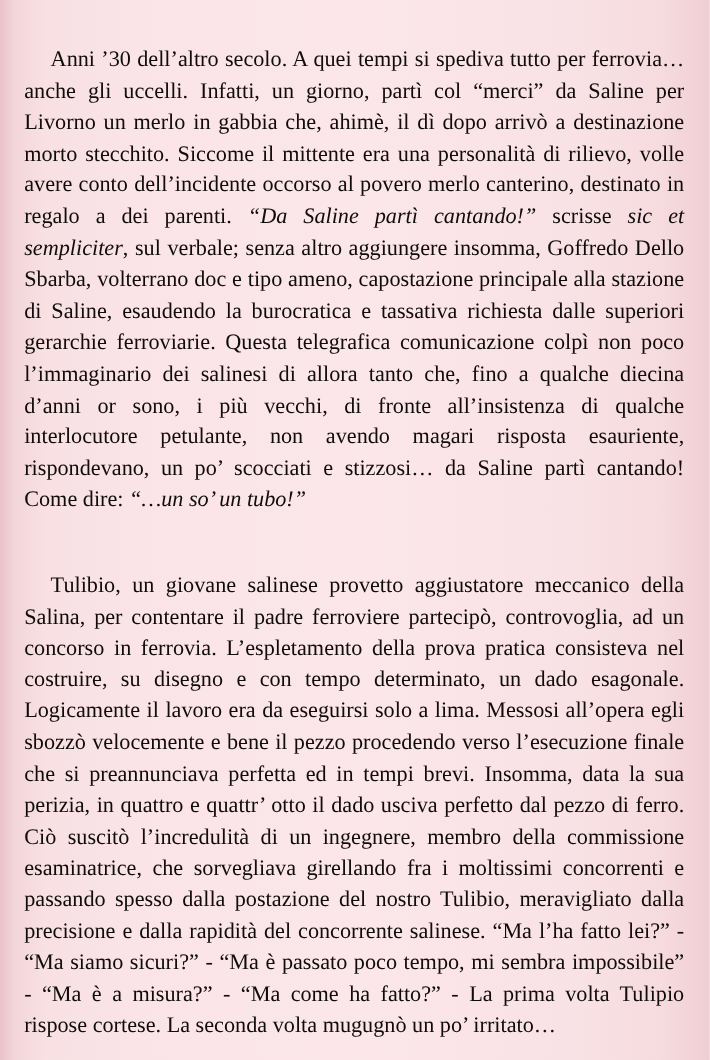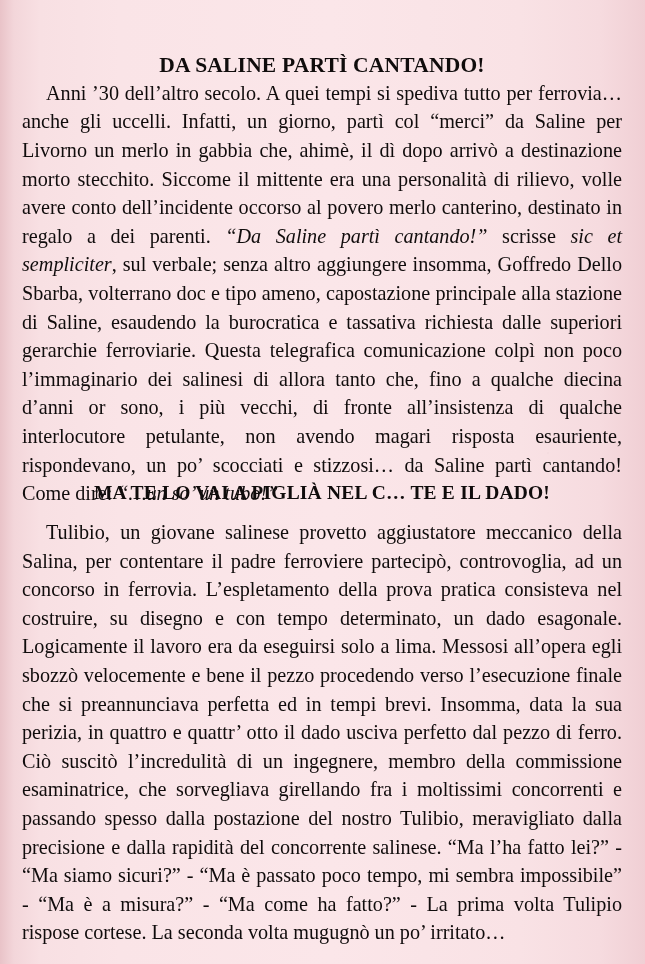--- a/index.html
+++ b/index.html
@@ -98,27 +98,23 @@
   }
 </style>
 </head>
 <body>
 
 <div class="page"></div>
 
 <div class="content">
 
   <div class="block1">
-    <h1 class="title">DA SALINE PARTÌ CANTANDO!</h1>
     <p class="body"><span class="indent"></span><span>Anni ’30 dell’altro secolo. A quei tempi si spediva tutto per ferrovia… anche gli uccelli. Infatti, un giorno, partì col “merci” da Saline per Livorno un merlo in gabbia che, ahimè, il dì dopo arrivò a destinazione morto stecchito. Siccome il mittente era una personalità di rilievo, volle avere conto dell’incidente occorso al povero merlo canterino, destinato in regalo a dei parenti. </span><em>“Da Saline partì cantando!”</em><span> scrisse </span><em>sic et sempliciter</em><span>, sul verbale; senza altro aggiungere insomma, Goffredo Dello Sbarba, volterrano doc e tipo ameno, capostazione principale alla stazione di Saline, esaudendo la burocratica e tassativa richiesta dalle superiori gerarchie ferroviarie. Questa telegrafica comunicazione colpì non poco l’immaginario dei salinesi di allora tanto che, fino a qualche diecina d’anni or sono, i più vecchi, di fronte all’insistenza di qualche interlocutore petulante, non avendo magari risposta esauriente, rispondevano, un po’ scocciati e stizzosi… da Saline partì cantando! Come dire: </span><em>“…un so’ un tubo!”</em></p>
   </div>
 
-  <div class="block2-head">
-    <h2 class="subtitle">MA TE LO VAI A PIGLIÀ NEL C… TE E IL DADO!</h2>
-  </div>
 
   <div class="block2">
     <p class="body"><span class="indent"></span><span>Tulibio, un giovane salinese provetto aggiustatore meccanico della Salina, per contentare il padre ferroviere partecipò, controvoglia, ad un concorso in ferrovia. L’espletamento della prova pratica consisteva nel costruire, su disegno e con tempo determinato, un dado esagonale. Logicamente il lavoro era da eseguirsi solo a lima. Messosi all’opera egli sbozzò velocemente e bene il pezzo procedendo verso l’esecuzione finale che si preannunciava perfetta ed in tempi brevi. Insomma, data la sua perizia, in quattro e quattr’ otto il dado usciva perfetto dal pezzo di ferro. Ciò suscitò l’incredulità di un ingegnere, membro della commissione esaminatrice, che sorvegliava girellando fra i moltissimi concorrenti e passando spesso dalla postazione del nostro Tulibio, meravigliato dalla precisione e dalla rapidità del concorrente salinese. “Ma l’ha fatto lei?” -  “Ma siamo sicuri?” -  “Ma è passato poco tempo, mi sembra impossibile” -  “Ma è a misura?” -  “Ma come ha fatto?” -  La prima volta Tulipio rispose cortese. La seconda volta mugugnò un po’ irritato…</span></p>
   </div>
 
 </div>
 
 <div class="speckle"></div>
 
 </body></html>

